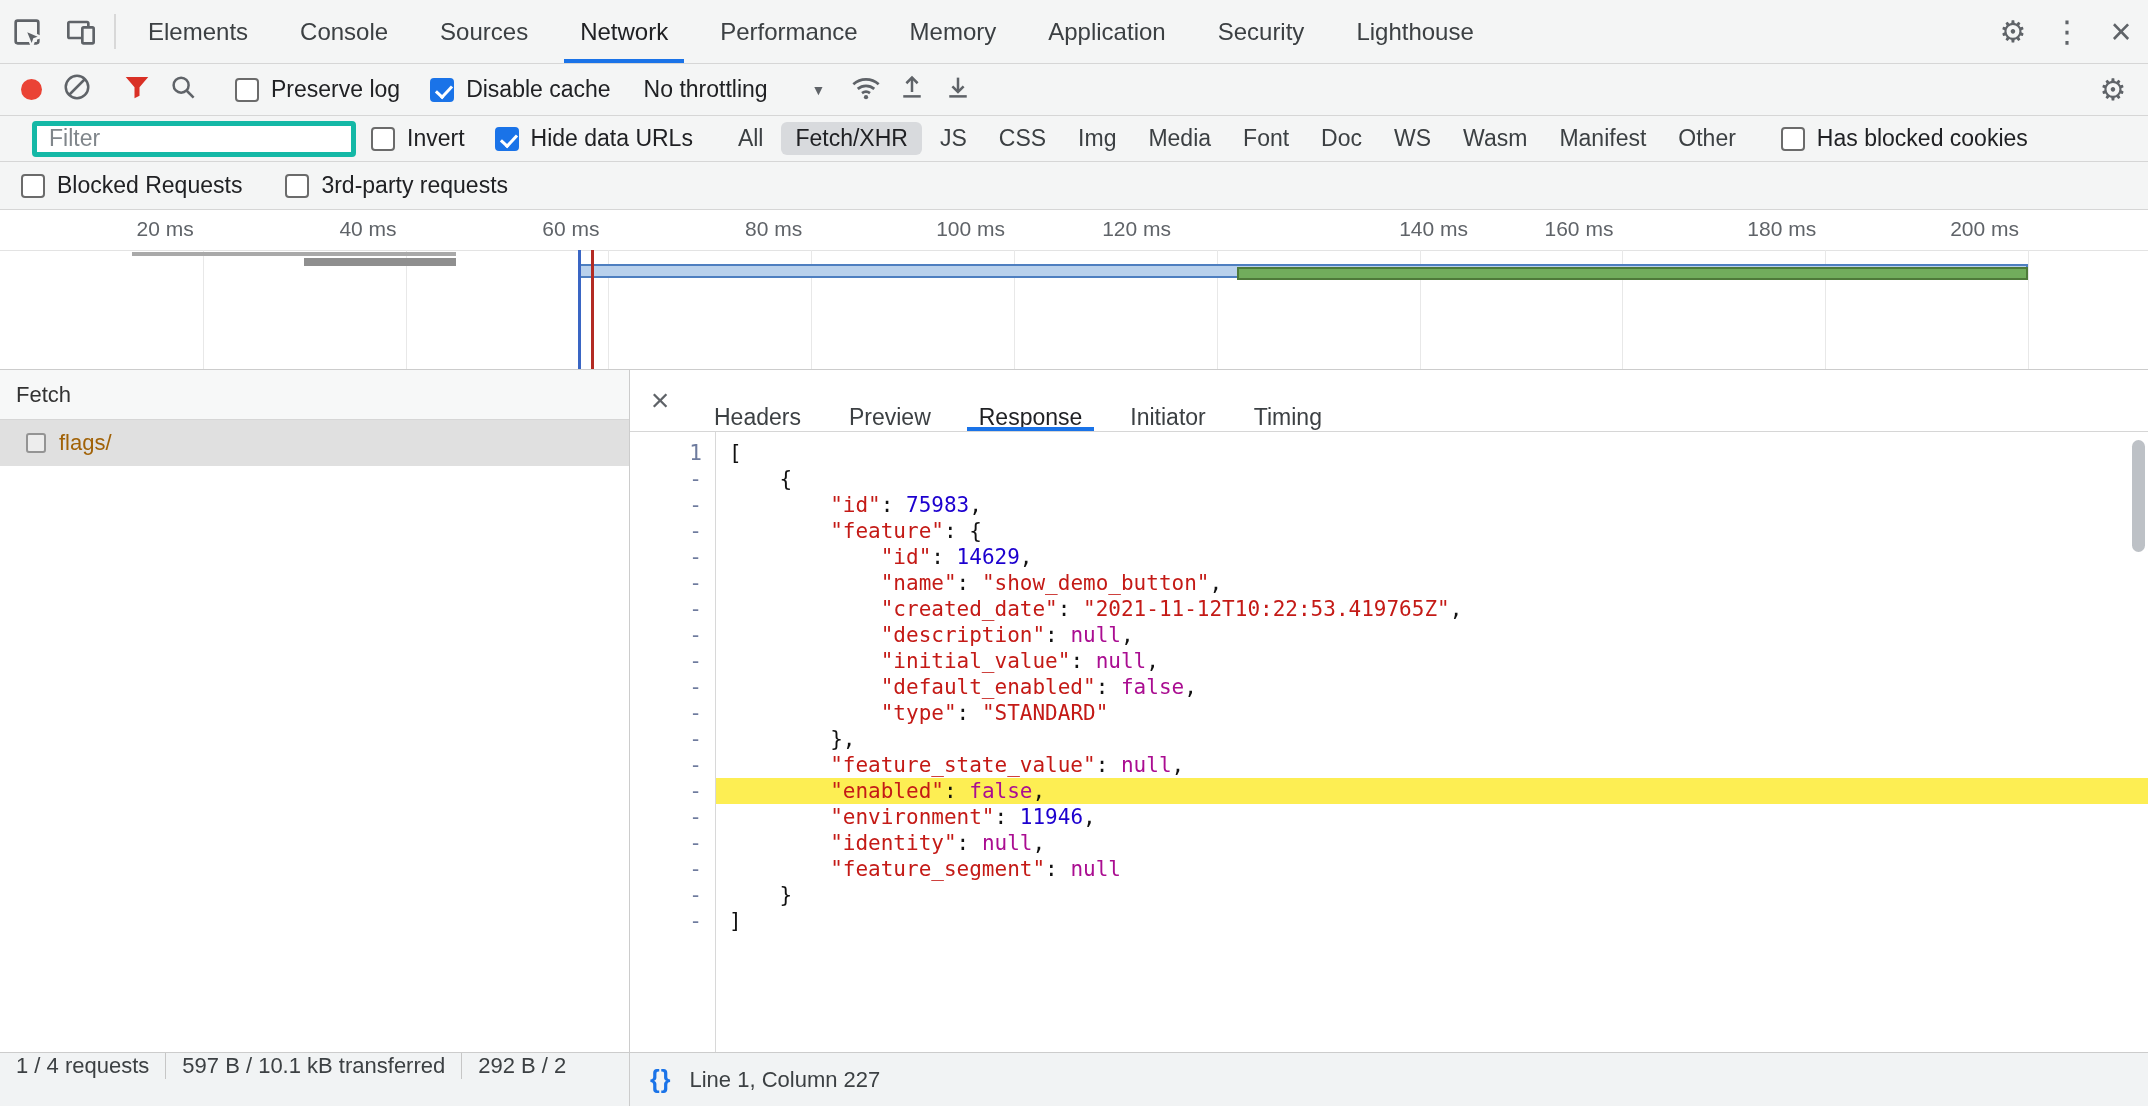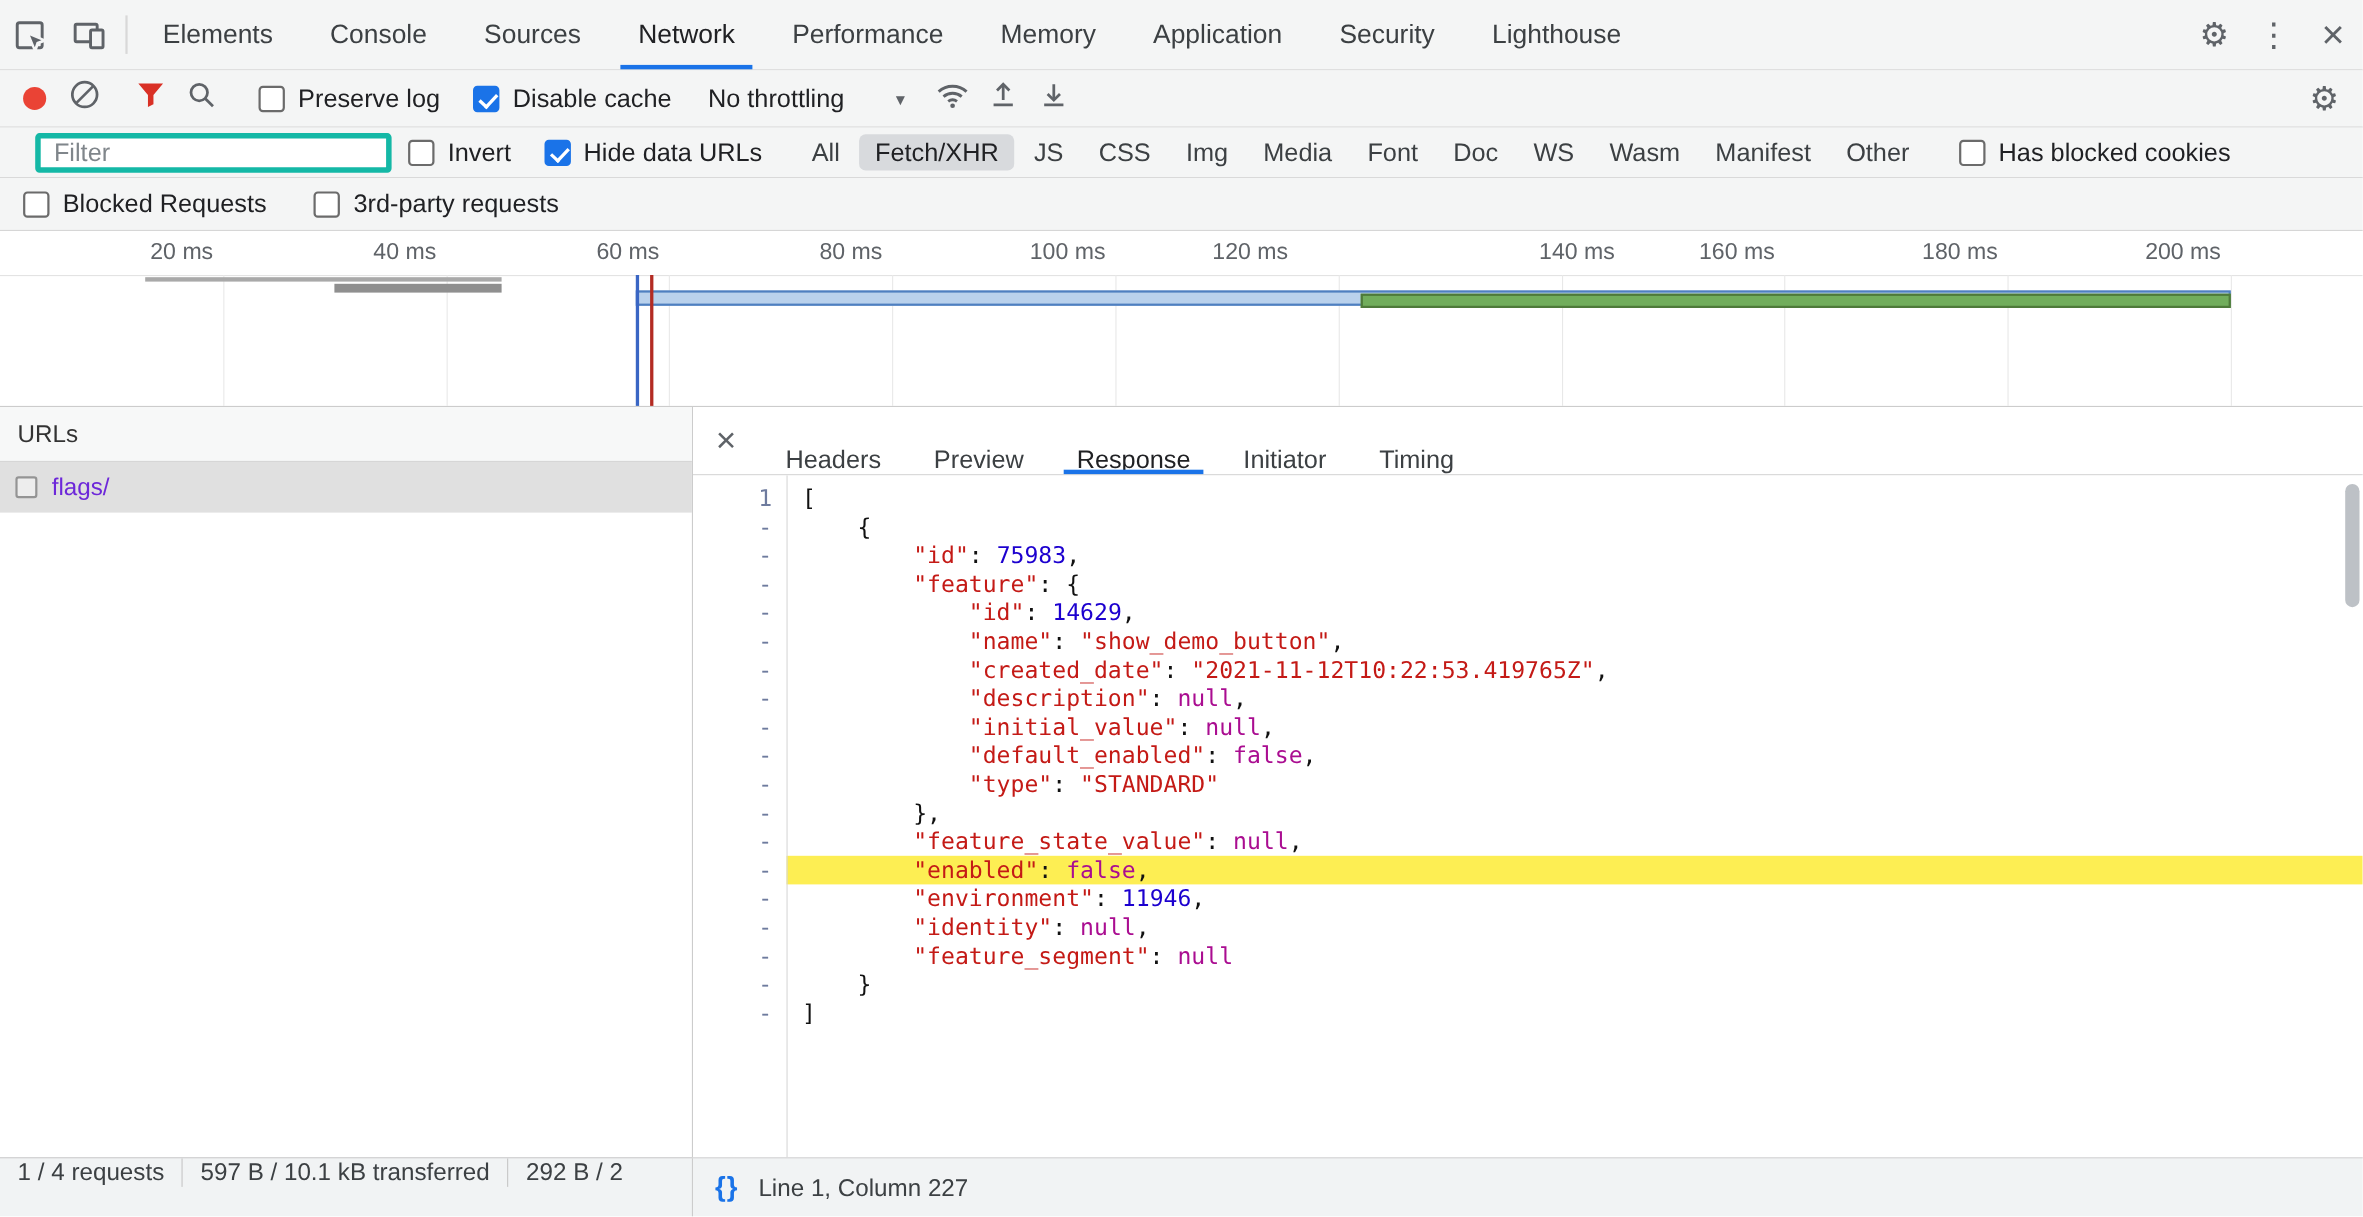--- a/index.html
+++ b/index.html
@@ -57,21 +57,21 @@
   .k-content    { top:57px; height:13px; background:#71ad5c; border:2px solid #4e7a3a; }
   .ov-event { position:absolute; top:40px; bottom:0; width:3px; }
   .k-domcontentloaded { background:#3a66c4; }
   .k-load { background:#b32b23; }
 
   
   .main { flex:1; display:flex; min-height:0; }
   .left-panel { width:630px; flex:0 0 auto; border-right:1px solid #cccccc; display:flex; flex-direction:column; background:#fff; }
   .name-header { height:50px; flex:0 0 auto; background:#f7f8f8; border-bottom:1px solid #d6d6d6; display:flex; align-items:center; padding:0 16px; color:#333; font-size:22px; }
   .request-rows { flex:1; }
-  .request-row { height:46px; display:flex; align-items:center; gap:13px; padding:0 14px; font-size:22px; color:#6d28d9; }
+  .request-row { height:46px; display:flex; align-items:center; gap:13px; padding:0 26px; font-size:22px; color:#a16207; }
   .request-row.selected { background:#e0e0e0; }
   .file-icon { width:20px; height:20px; border:2px solid #949494; border-radius:3px; background:#ededed; flex:0 0 auto; }
 
   .right-panel { flex:1; display:flex; flex-direction:column; min-width:0; position:relative; background:#fff; }
   .detail-tabs { height:62px; flex:0 0 auto; display:flex; align-items:stretch; border-bottom:1px solid #d6d6d6; }
   .detail-close { width:60px; display:flex; align-items:center; justify-content:center; color:#5f6368; font-size:32px; }
   .dtab { padding:0 24px; display:flex; align-items:center; color:#3c4043; position:relative; font-size:23px; white-space:nowrap; }
   .dtab.active { color:#202124; }
   .dtab.active::after { content:""; position:absolute; left:12px; right:12px; bottom:0; height:4px; background:#1a73e8; }
 
@@ -288,21 +288,21 @@
       <div class="ov-bar k-gray-thick" style="left: 304.2px; width: 152.1px;"></div>
       <div class="ov-bar k-waiting" style="left: 577.98px; width: 1450.02px;"></div>
       <div class="ov-bar k-content" style="left: 1237.08px; width: 790.92px;"></div>
       <div class="ov-event k-domcontentloaded" style="left: 577.98px;"></div>
       <div class="ov-event k-load" style="left: 591.162px;"></div>
     </div>
 
   <div class="main">
     <div class="left-panel">
       <div class="name-header">
-        <span>URLs</span>
+        <span>Fetch</span>
       </div>
       <div class="request-rows">
           <div class="request-row selected">
             <span class="file-icon"></span>
             <span class="req-name">flags/</span>
           </div>
         </div>
     </div>
 
     <div class="right-panel">

